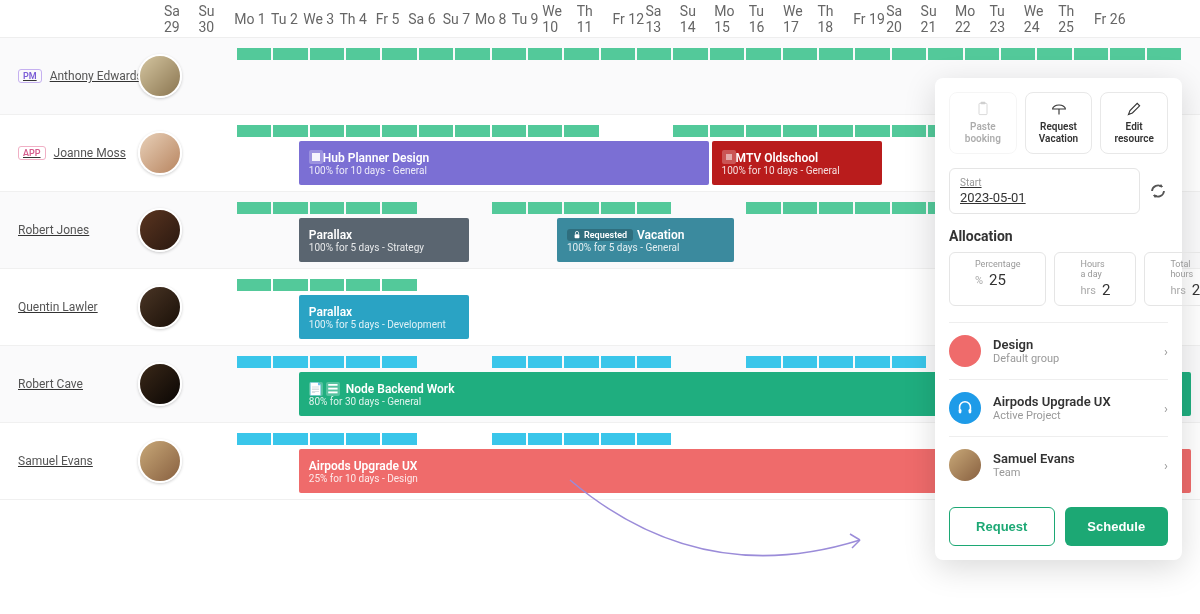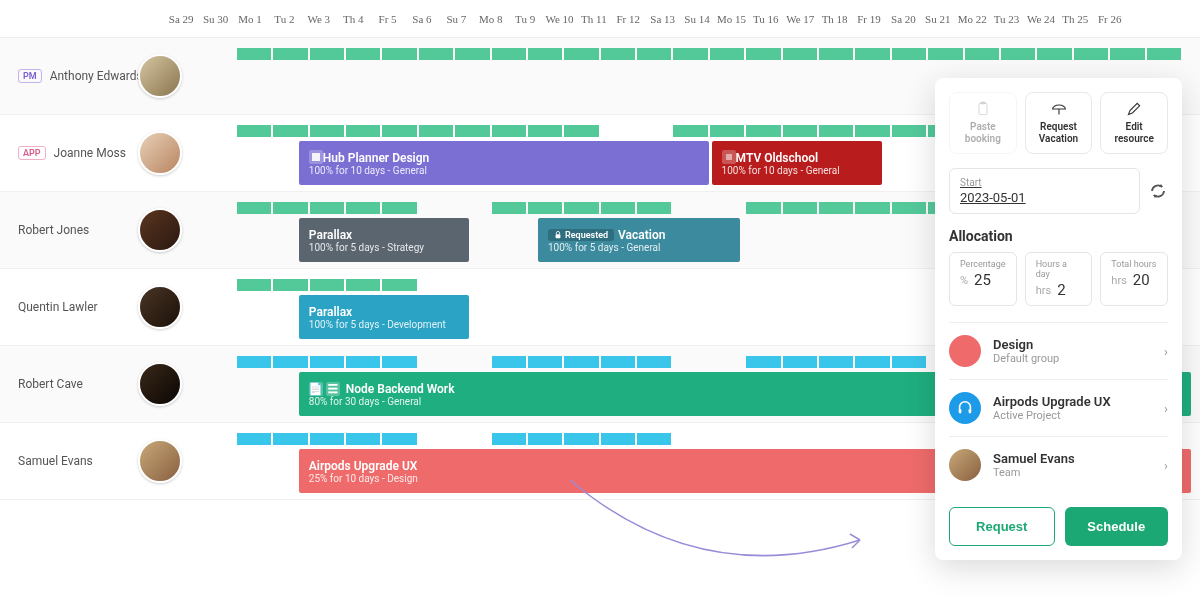--- a/index.html
+++ b/index.html
@@ -1,21 +1,21 @@
 <!DOCTYPE html>
 <html><head>
 <meta charset="utf-8">
 <style>
 * { box-sizing: border-box; margin: 0; padding: 0; }
 body { font-family: -apple-system, BlinkMacSystemFont, 'Segoe UI', Roboto, sans-serif; background: #fff; color: #333; font-size: 13px; width: 1200px; height: 614px; position: relative; overflow: hidden; }
 
 .date-header { display: flex; height: 38px; padding-left: 164px; border-bottom: 1px solid #eee; }
-.date-cell { flex: 0 0 34.4px; display: flex; align-items: center; justify-content: center; font-size: 11px; color: #666; font-family: Liberation Serif, serif; }
-
-.row { display: flex; height: 77px; border-bottom: 1px solid #f0f0f0; position: relative; }
+.date-cell { flex: 0 0 34.4px; display: flex; align-items: center; justify-content: center; font-size: 14px; color: #666; }
+
+.row { display: flex; height: 77px; border-bottom: 1px solid #f0f0f0; position: relative; text-decoration: underline; }
 .row:nth-child(even) { background: #fafafb; }
 
 .name-col { flex: 0 0 164px; display: flex; align-items: center; padding-left: 18px; gap: 8px; }
 .badge { font-size: 9px; border: 1px solid #c5b0f0; color: #7b5dd6; padding: 1px 4px; border-radius: 3px; font-weight: 600; }
 .badge.app { border-color: #f0b0c5; color: #d65d8e; }
 .name-col .nm { font-size: 12px; color: #555; }
 .avatar { width: 44px; height: 44px; border-radius: 50%; background: #ddd; position: absolute; left: 160px; top: 50%; transform: translate(-50%, -50%); border: 2px solid #fff; box-shadow: 0 1px 3px rgba(0,0,0,0.2); z-index: 5; background-size: cover; }
 
 .timeline { flex: 1; position: relative; }
 .cap-row { position: absolute; top: 10px; left: 0; right: 0; height: 12px; display: flex; }
@@ -33,21 +33,21 @@
 .pa-btn.dim { opacity: 0.4; }
 .pa-ico { width: 16px; height: 16px; }
 
 .date-inputs { display: flex; gap: 8px; align-items: center; margin-bottom: 14px; text-decoration: underline; }
 .dfield { flex: 1; border: 1px solid #e5e5e5; border-radius: 6px; padding: 8px 10px; }
 .dfield .dl { font-size: 10px; color: #999; margin-bottom: 2px; }
 .dfield .dv { font-size: 13px; color: #333; }
 
 .alloc-title { font-size: 14px; font-weight: 700; margin-bottom: 8px; }
 .alloc-row { display: flex; gap: 8px; margin-bottom: 16px; }
-.alf { flex: 1; border: 1px solid #e5e5e5; border-radius: 6px; padding: 6px 10px; }
+.alf { flex: 1; border: 1px solid #e5e5e5; border-radius: 6px; padding: 6px 25px; }
 .alf .al-lab { font-size: 9px; color: #999; margin-bottom: 2px; }
 .alf .al-val { font-size: 15px; color: #333; display: flex; align-items: center; gap: 6px; }
 .alf .pf { font-size: 11px; color: #aaa; }
 
 .plist { border-top: 1px solid #eee; }
 .pitem { display: flex; align-items: center; gap: 12px; padding: 12px 0; border-bottom: 1px solid #eee; cursor: pointer; }
 .pitem:last-child { border-bottom: none; }
 .pdot { width: 32px; height: 32px; border-radius: 50%; flex-shrink: 0; }
 .pitem .pt { font-size: 13px; font-weight: 600; }
 .pitem .ps { font-size: 11px; color: #999; }
@@ -235,21 +235,21 @@
           <div class="c g"></div>
           <div class="c g"></div>
           <div class="c "></div>
           <div class="c "></div>
           <div class="c "></div>
         </div>
         <div class="bar" style="left:134.8px;width:170px;background:#5a6570">
       <div class="bt">Parallax</div>
       <div class="bs">100% for 5 days - Strategy</div>
     </div>
-        <div class="bar" style="left:374px;width:202px;background:#3b8a9e">
+        <div class="bar" style="left:393px;width:177px;background:#3b8a9e">
       <div class="bt"><span class="req-tag"><svg width="8" height="8" viewBox="0 0 10 10">
                 <rect x="2" y="4" width="6" height="5" rx="1" fill="#fff"></rect>
                 <path d="M3 4 V2.5 a2 2 0 0 1 4 0 V4" stroke="#fff" fill="none"></path>
               </svg>Requested</span>Vacation</div>
       <div class="bs">100% for 5 days - General</div>
     </div>
       </div>
   </div>
     <div class="row">
     <div class="name-col">

